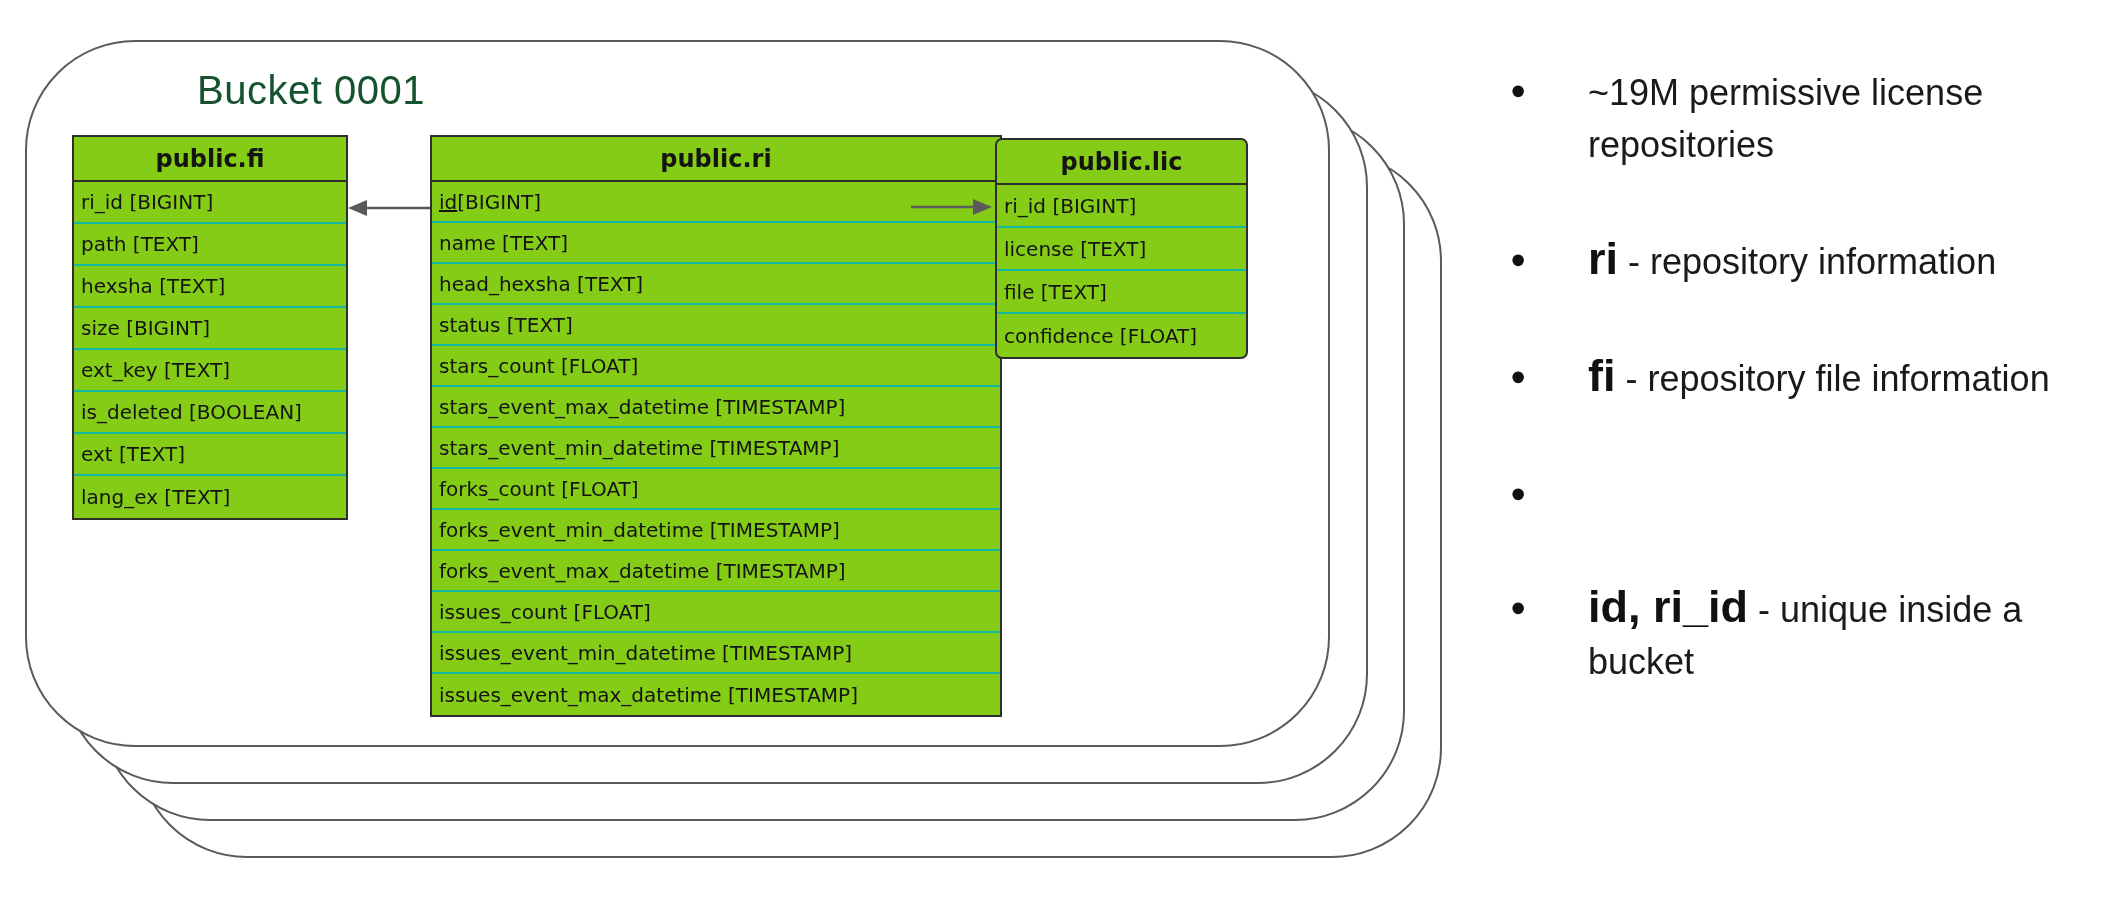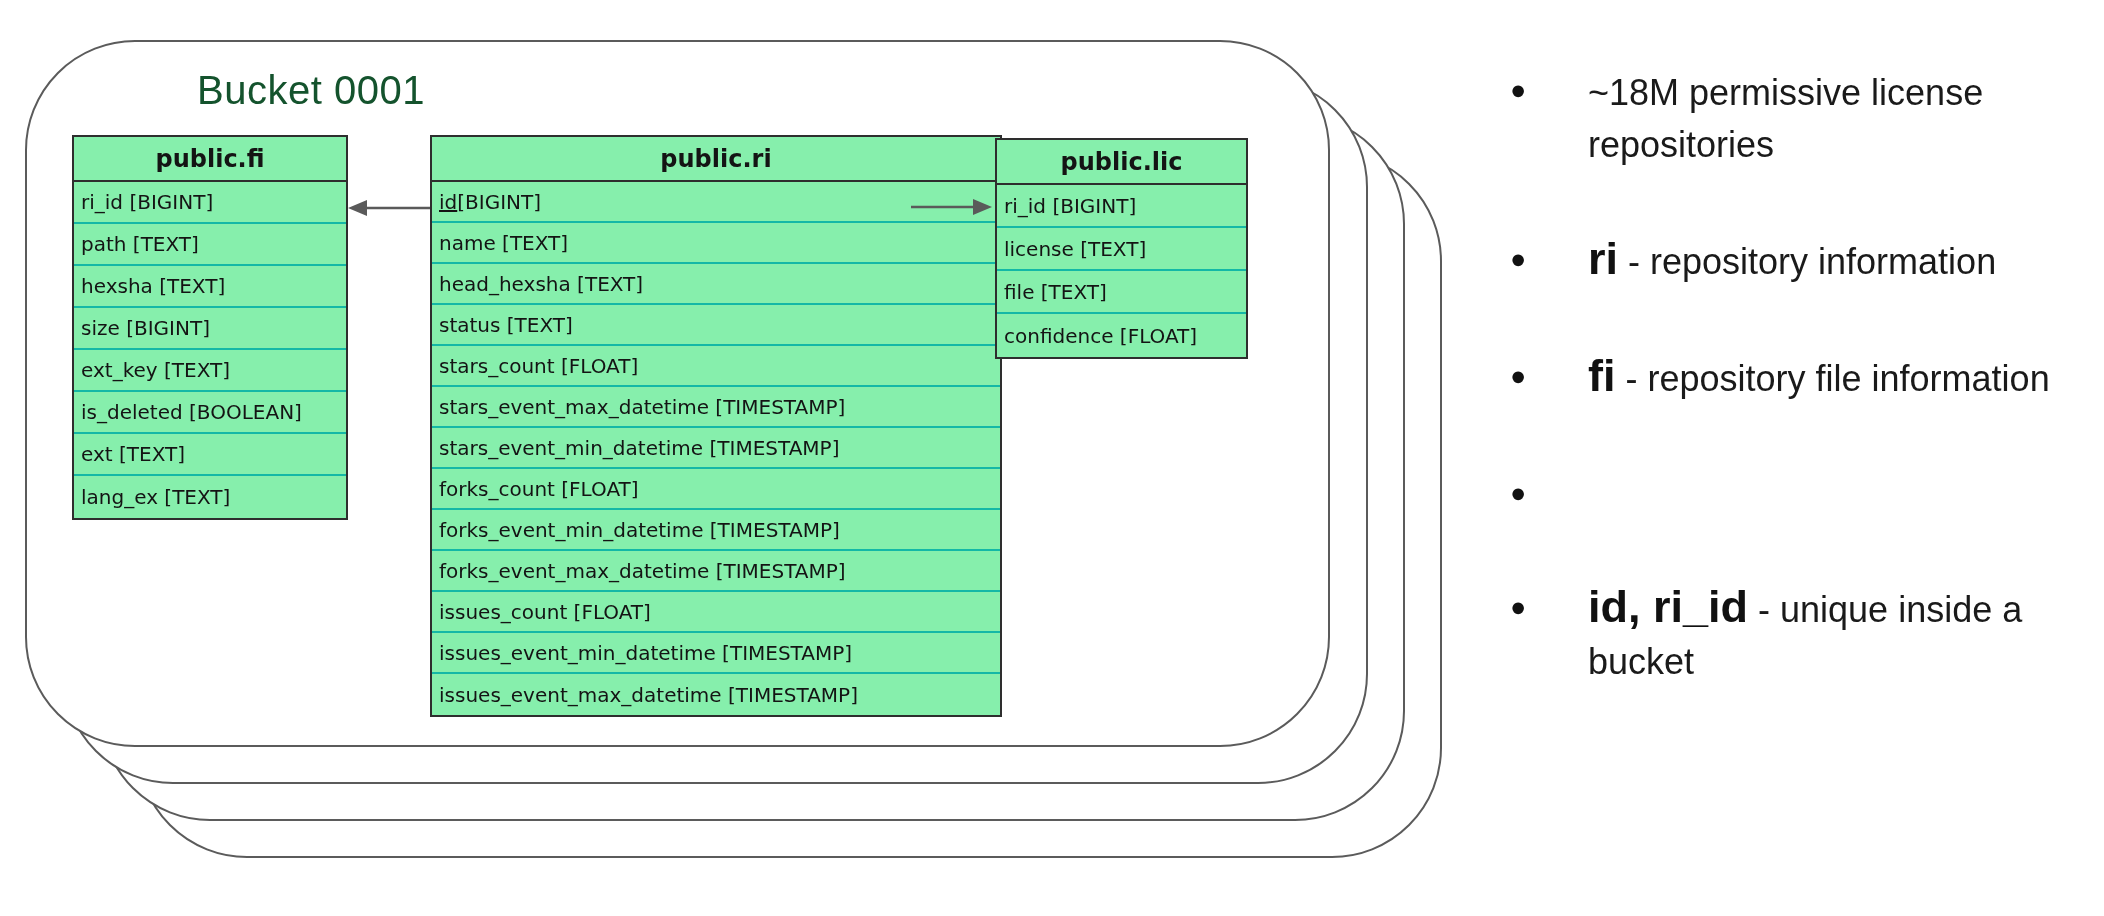--- a/index.html
+++ b/index.html
@@ -28,21 +28,21 @@
     left: 197px; top: 68px;
     font-size: 40px;
     letter-spacing: 0.5px;
     color: #14532d;
     white-space: nowrap;
   }
 
   
   .tbl {
     position: absolute;
-    background: #86efac;
+    background: #84cc16;
     border: 2px solid #2e2e2e;
     box-sizing: border-box;
     font-family: "DejaVu Sans", sans-serif;
     font-size: 20px;
     color: #141414;
   }
   .tbl .hdr {
     height: 45px;
     display: flex; align-items: center; justify-content: center;
     font-weight: bold;
@@ -56,21 +56,21 @@
     border-bottom: 2px solid #14b8a6;
     box-sizing: border-box;
     white-space: nowrap;
     overflow: hidden;
   }
   .tbl .row:last-child { border-bottom: none; }
   .tbl-fi  { left: 72px;  top: 135px; width: 276px; }
   .tbl-fi  .row { height: 42px; }
   .tbl-ri  { left: 430px; top: 135px; width: 572px; }
   .tbl-ri  .row { height: 41px; }
-  .tbl-lic { left: 995px; top: 138px; width: 253px; }
+  .tbl-lic { left: 995px; top: 138px; width: 253px; border-radius: 7px; }
   .tbl-lic .row { height: 43px; }
   .pk { text-decoration: underline; }
 
   
   .arrows {
     position: absolute; left: 0; top: 0;
     width: 2104px; height: 916px;
     pointer-events: none;
   }
 
@@ -203,21 +203,21 @@
   </g>
   <g stroke="#5a5a5a" fill="#5a5a5a">
     <line x1="911" y1="207" x2="977" y2="207" stroke-width="2.5"></line>
     <polygon points="992,207 973,199 973,215" stroke="none"></polygon>
   </g>
 </svg>
 
 <div class="notes">
   <div class="note">
     <span class="dot">●</span>
-    <div class="note-body"><b></b><span>~18M permissive license repositories</span></div>
+    <div class="note-body"><b></b><span>~19M permissive license repositories</span></div>
   </div>
   <div class="note">
     <span class="dot">●</span>
     <div class="note-body"><b>ri</b><span> - repository information</span></div>
   </div>
   <div class="note">
     <span class="dot">●</span>
     <div class="note-body"><b>fi</b><span>  - repository file information</span></div>
   </div>
   <div class="note">

